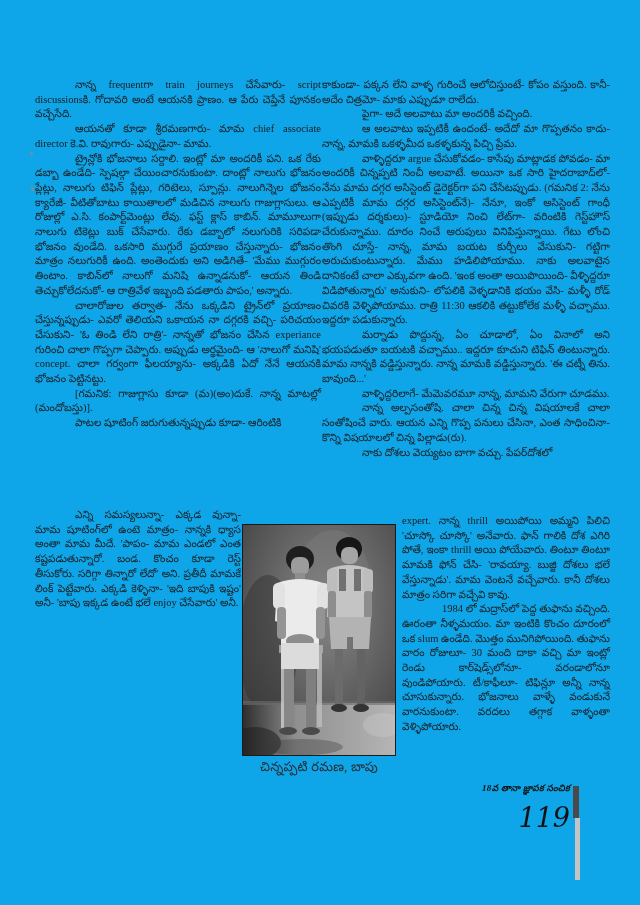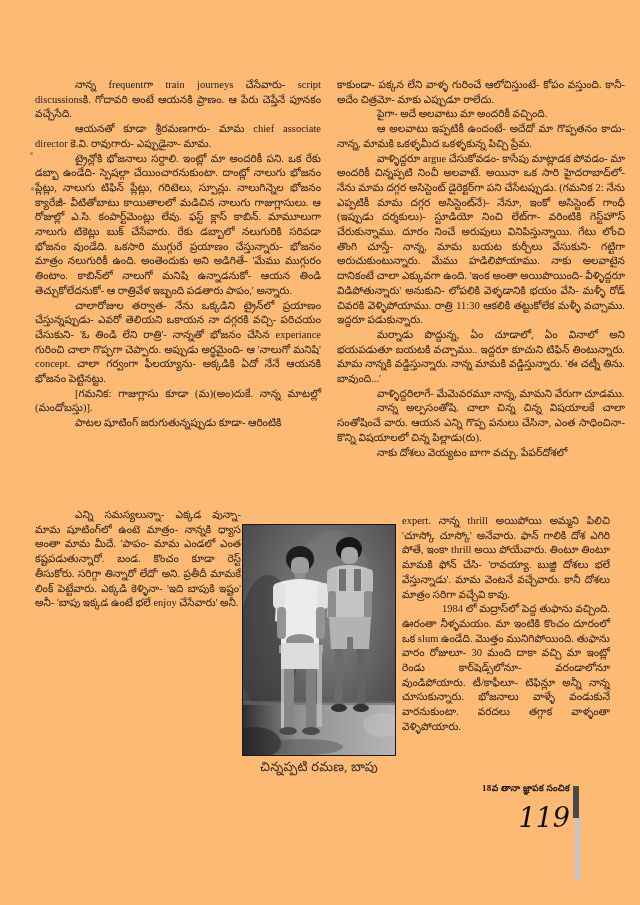--- a/index.html
+++ b/index.html
@@ -1,29 +1,29 @@
 <!DOCTYPE html>
 <html><head>
 <meta charset="utf-8">
 <style>
   html,body{margin:0;padding:0;background:#ffffff;}
   .page{
     position:relative;
     width:640px;height:905px;
-    background:#fdba74;
+    background:#0ea5e9;
     overflow:hidden;
     font-family:"Liberation Serif","DejaVu Serif",serif;
     color:#1c1c1c;
   }
   .col{position:absolute;text-align:justify;font-size:10.5px;line-height:14.7px;}
   .col p{margin:0;text-indent:40px;}
   .col p.noindent{text-indent:0;}
   .col-left-wide{left:35px;top:78px;width:286px;}
   .col-left-narrow{left:35px;top:508px;width:206px;}
-  .col-right-wide{left:322px;top:78px;width:288px;margin-left:15px;}
+  .col-right-wide{left:322px;top:78px;width:288px;}
   .col-right-narrow{left:402px;top:514px;width:208px;}
 
   .photo-block{position:absolute;left:242px;top:524px;width:154px;}
   .photo-frame{
     width:152px;height:230px;
     border:1px solid #1a1a1a;
     background:#555;
   }
   .photo-frame svg{display:block;}
   .photo-caption{
@@ -32,21 +32,21 @@
     font-size:13px;
     color:#2a2a2a;
     letter-spacing:.2px;
   }
 
   .footer{
     position:absolute;left:370px;top:783px;width:200px;
     text-align:right;
   }
   .footer-issue{
-    font-size:9px;font-weight:bold;
+    font-size:9px;font-weight:bold;font-style:italic;
     color:#111;letter-spacing:.3px;
   }
   .footer-page{
     font-size:27px;font-style:italic;
     font-family:"DejaVu Serif","Liberation Serif",serif;
     color:#111;line-height:26px;margin-top:10px;
   }
   .bar{position:absolute;}
   .bar-dark{left:573px;top:786px;width:6px;height:32px;background:#4a4a4a;}
   .bar-light{left:575px;top:818px;width:5px;height:62px;background:#c4c4c4;}

